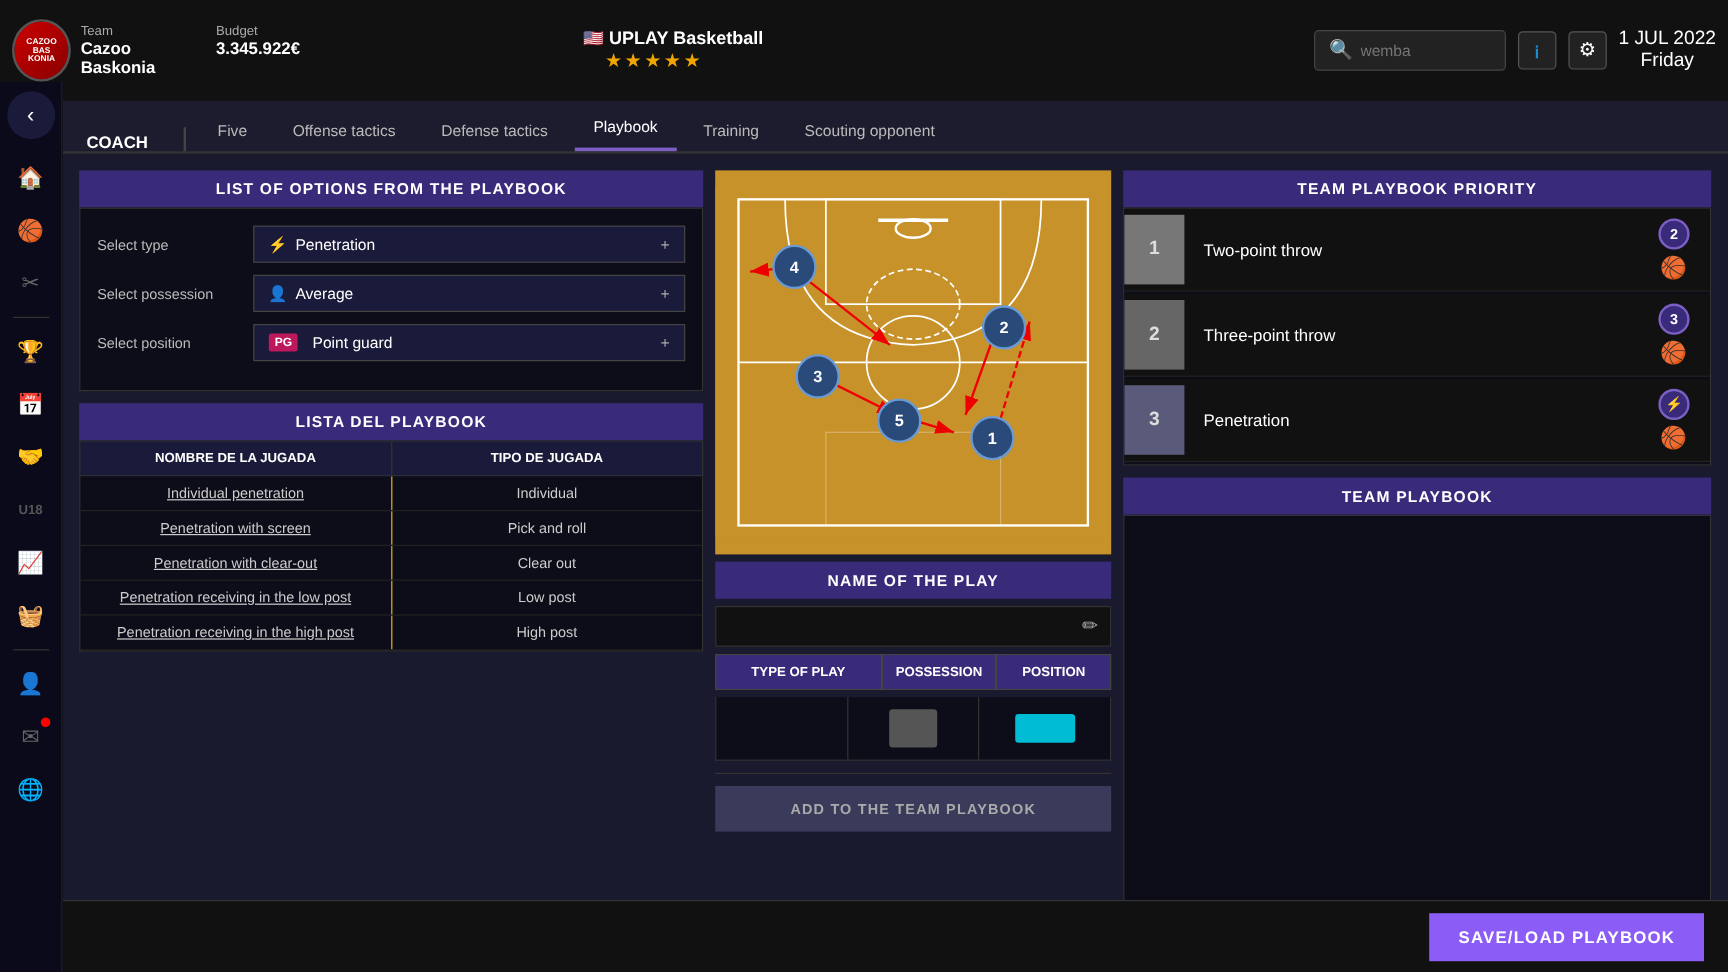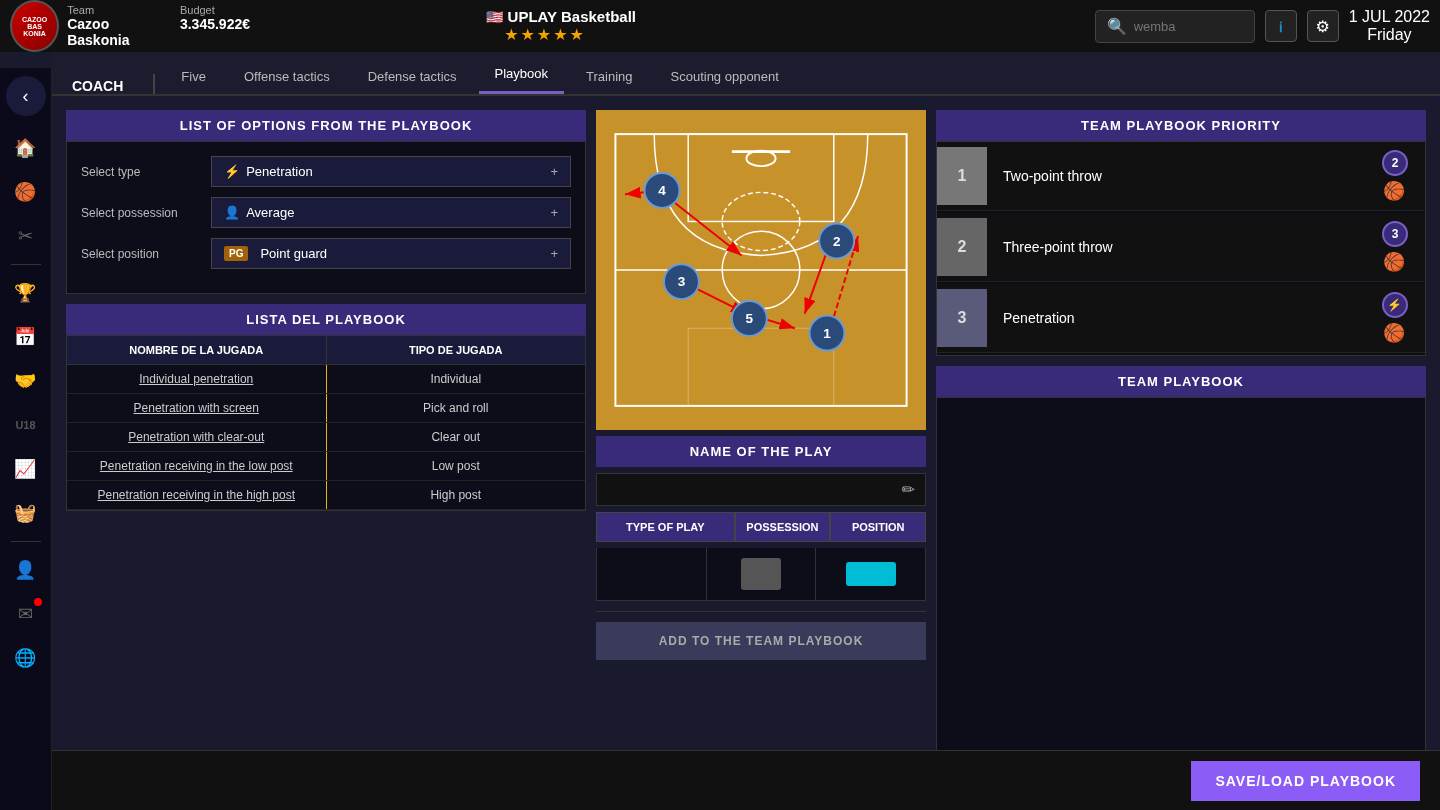--- a/index.html
+++ b/index.html
@@ -1,19 +1,19 @@
 <!DOCTYPE html>
 <html><head>
   <meta charset="utf-8">
   <style>
     * { margin: 0; padding: 0; box-sizing: border-box; }
     body { width: 1440px; height: 810px; background: #1a1a2e; font-family: Arial, sans-serif; overflow: hidden; color: white; }
 
     
-    .top-bar { display: flex; align-items: center; background: #111; height: 52px; padding: 0 10px; }
+    .top-bar { display: flex; align-items: center; background: #111; height: 84px; padding: 0 10px; }
     .logo-area { display: flex; align-items: center; width: 240px; gap: 8px; }
     .logo-circle { width: 52px; height: 52px; border-radius: 50%; background: linear-gradient(135deg, #c00, #800); display: flex; align-items: center; justify-content: center; font-size: 9px; font-weight: bold; color: white; text-align: center; border: 2px solid #555; }
     .team-info { display: flex; flex-direction: column; }
     .team-info .label { font-size: 11px; color: #aaa; }
     .team-info .value { font-size: 14px; font-weight: bold; }
     .network-area { display: flex; flex-direction: column; align-items: center; margin: 0 20px; }
     .network-name { font-size: 15px; font-weight: bold; padding-left: 32px; }
     .stars { color: #f0a500; font-size: 16px; letter-spacing: 2px; }
     .search-area { flex: 1; display: flex; justify-content: flex-end; align-items: center; gap: 10px; }
     .search-box { background: #222; border: 1px solid #444; border-radius: 4px; padding: 6px 12px; color: white; display: flex; align-items: center; gap: 6px; width: 160px; }
@@ -34,21 +34,21 @@
     .main-layout { display: flex; gap: 10px; padding: 14px 14px 10px 14px; height: calc(810px - 68px - 44px); }
 
     
     .left-panel { width: 520px; display: flex; flex-direction: column; gap: 0; }
     .panel-header { background: #3a2a7a; color: white; text-align: center; font-size: 13px; font-weight: bold; padding: 8px; letter-spacing: 1px; }
     .panel-body { background: #0d0d1a; border: 1px solid #333; padding: 14px; flex-shrink: 0; }
     .filter-row { display: flex; align-items: center; margin-bottom: 10px; }
     .filter-label { font-size: 12px; color: #bbb; width: 130px; }
     .filter-select { flex: 1; background: #1a1a3a; border: 1px solid #444; color: white; padding: 7px 12px; display: flex; align-items: center; justify-content: space-between; cursor: pointer; font-size: 13px; }
     .filter-select .plus { color: #aaa; }
-    .pg-badge { background: #a16207; color: white; font-size: 10px; font-weight: bold; padding: 2px 5px; border-radius: 2px; margin-right: 6px; }
+    .pg-badge { background: #be185d; color: white; font-size: 10px; font-weight: bold; padding: 2px 5px; border-radius: 2px; margin-right: 6px; }
 
     .lista-header { background: #3a2a7a; color: white; text-align: center; font-size: 13px; font-weight: bold; padding: 8px; letter-spacing: 1px; margin-top: 10px; }
     .table-header { display: flex; background: #1a1a3a; border: 1px solid #333; }
     .th { flex: 1; padding: 8px 10px; font-size: 11px; font-weight: bold; color: white; text-align: center; }
     .th:first-child { border-right: 1px solid #333; }
     .table-row { display: flex; border-bottom: 1px solid #222; cursor: pointer; }
     .td { flex: 1; padding: 7px 10px; font-size: 12px; color: #ccc; text-align: center; }
     .td:first-child { border-right: 1px solid #eab308; text-decoration: underline; }
     .table-body { background: #0d0d1a; border: 1px solid #333; border-top: none; }
 

